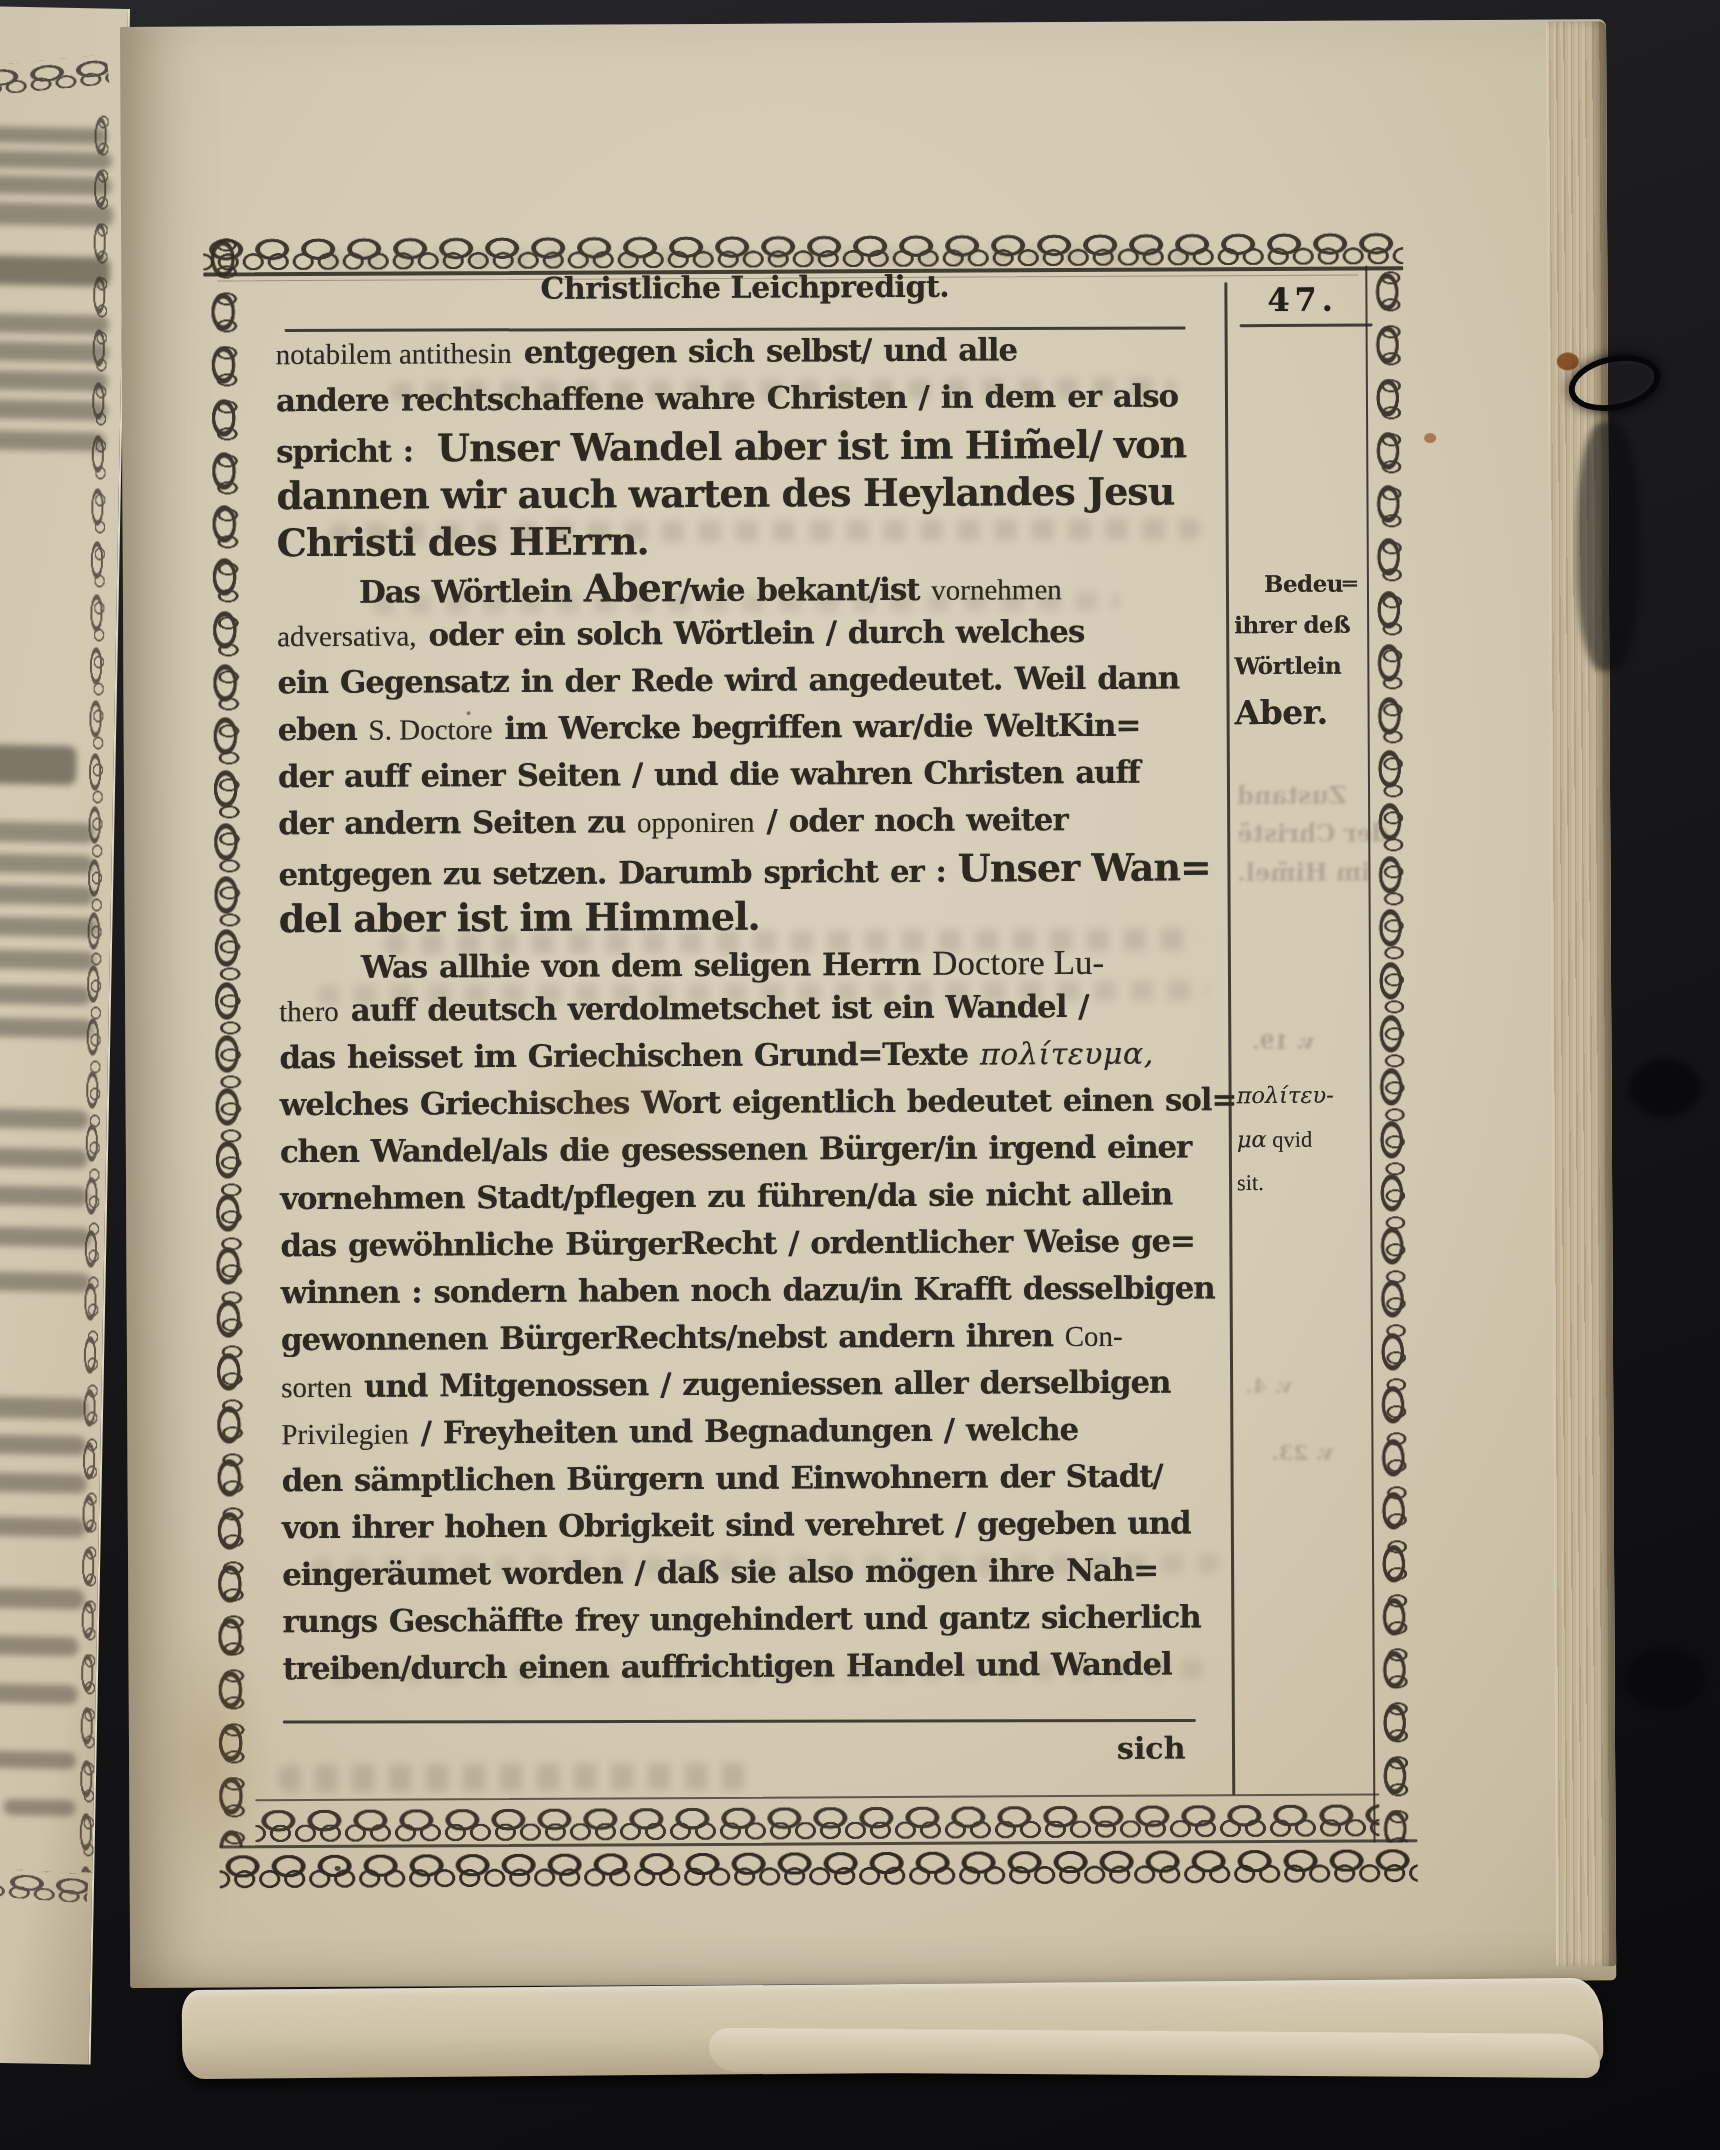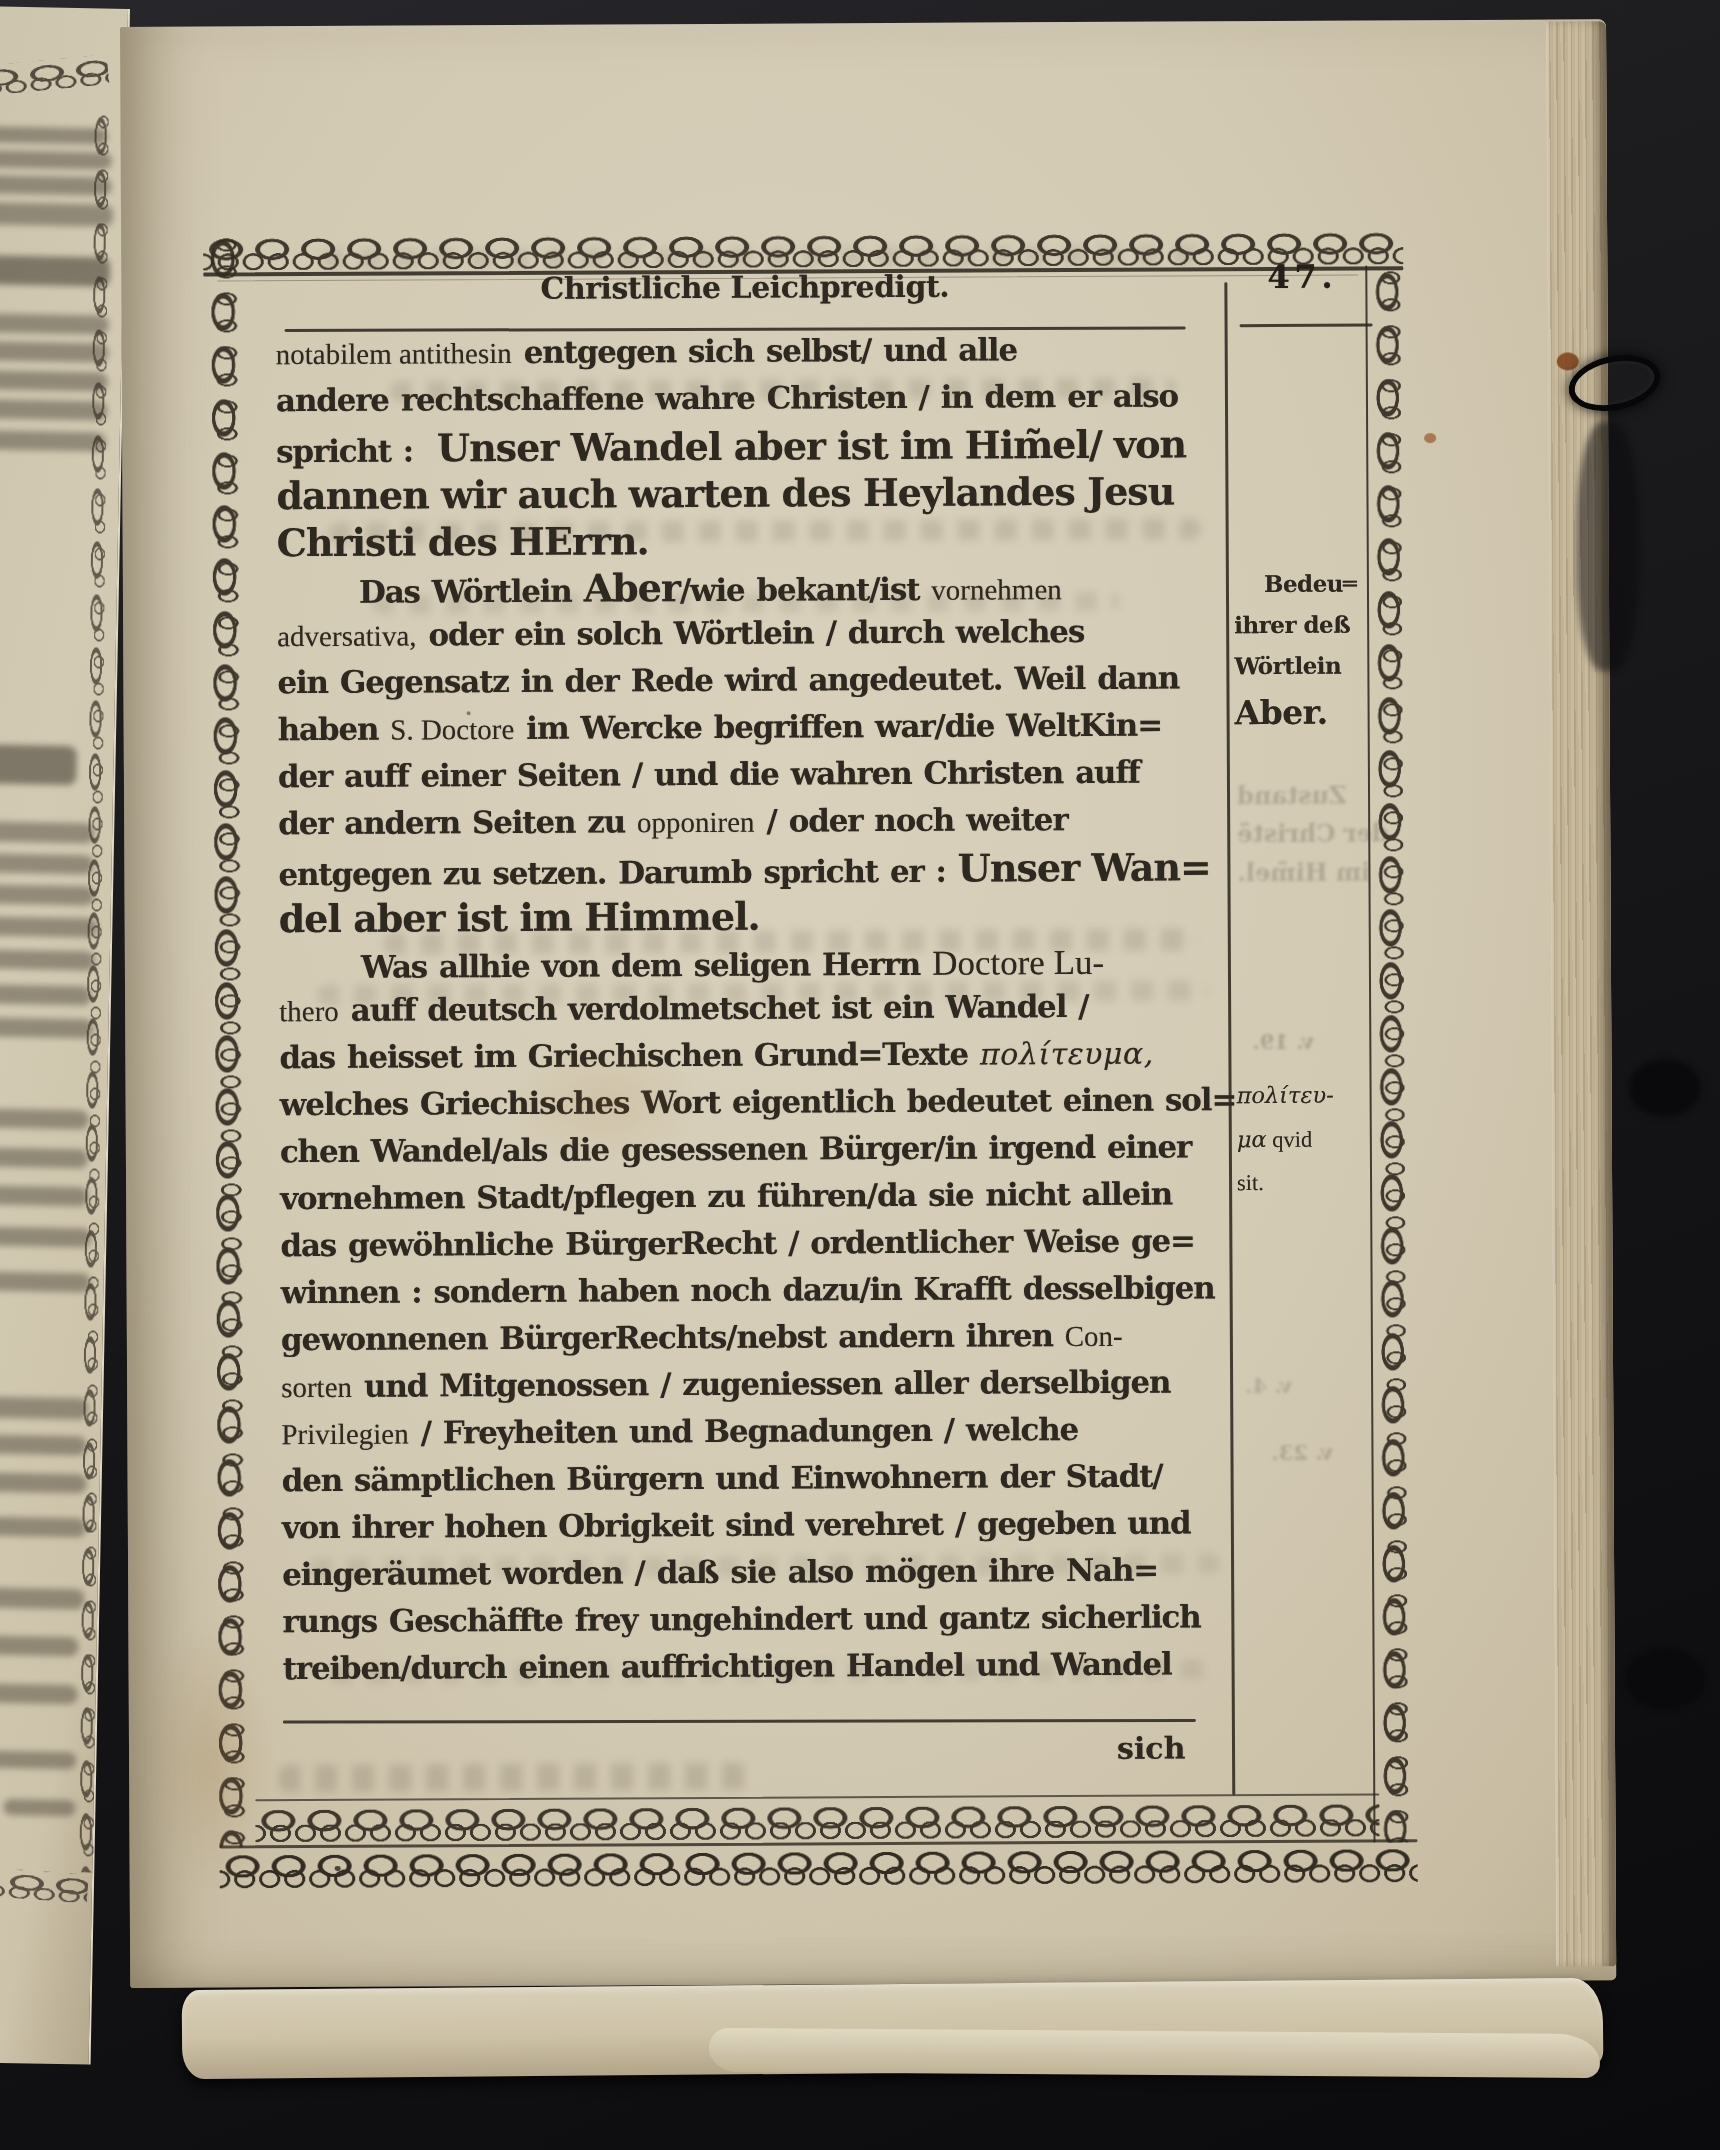--- a/index.html
+++ b/index.html
@@ -32,21 +32,21 @@
   .chain-v{background-image:
      radial-gradient(ellipse 36% 44% at 48% 50%,rgba(43,37,29,0) 55%,#332c22 59%,#332c22 78%,rgba(43,37,29,0) 82%),
      radial-gradient(ellipse 30% 28% at 52% 50%,rgba(43,37,29,0) 58%,#332c22 64%,#332c22 82%,rgba(43,37,29,0) 86%);
      background-size:100% 53px,100% 27px;background-position:0 0,1.9px 26px;}
   .orn{position:absolute;opacity:.92;}
   .prule{position:absolute;background:#2e2920;opacity:.88;border-radius:1.4px;}
   
   #running-header{position:absolute;left:154px;width:939px;top:249px;text-align:center;
     font:700 30px/1 "DejaVu Serif",serif;color:#2d2820;letter-spacing:-0.5px;
     text-shadow:0 0 1px rgba(45,40,32,.5);}
-  #page-number{position:absolute;left:1146px;top:240px;font:700 32px/1 "DejaVu Serif",serif;
+  #page-number{position:absolute;left:1146px;top:263px;font:700 32px/1 "DejaVu Serif",serif;
     color:#242019;letter-spacing:4.8px;text-shadow:0 0 1px rgba(36,32,25,.6);}
   
   #text-column{position:absolute;left:154px;top:312px;width:942px;}
   .line{position:absolute;left:0;white-space:pre;color:#2d2820;
     text-shadow:0 0 1px rgba(45,40,32,.45);}
   .line.indent{padding-left:82px;}
   .seg-n  {font:700 31px/1 "DejaVu Serif",serif;letter-spacing:-1.2px;word-spacing:2.4px;}
   .seg-em {font:700 38px/0.9 "DejaVu Serif",serif;letter-spacing:-1px;}
   .seg-la {font:400 29px/1 "Liberation Serif",serif;letter-spacing:0;}
   .seg-laem{font:400 35px/1 "Liberation Serif",serif;}
@@ -140,21 +140,21 @@
 
     <div id="text-column">
         <div class="line" style="top: 0px;"><span class="seg-la">notabilem antithesin</span><span class="seg-n"> entgegen sich selbst/ und alle</span></div>
         <div class="line" style="top: 47px;"><span class="seg-n">andere rechtschaffene wahre Christen / in dem er also</span></div>
         <div class="line" style="top: 94px;"><span class="seg-n">spricht :  </span><span class="seg-em">Unser Wandel aber ist im Him̃el/ von</span></div>
         <div class="line" style="top: 141px;"><span class="seg-em">dannen wir auch warten des Heylandes Jesu</span></div>
         <div class="line" style="top: 188px;"><span class="seg-em">Christi des HErrn.</span></div>
         <div class="line indent" style="top: 235px;"><span class="seg-n">Das Wörtlein </span><span class="seg-em">Aber</span><span class="seg-n">/wie bekant/ist </span><span class="seg-la">vornehmen</span></div>
         <div class="line" style="top: 282px;"><span class="seg-la">adversativa,</span><span class="seg-n"> oder ein solch Wörtlein / durch welches</span></div>
         <div class="line" style="top: 329px;"><span class="seg-n">ein Gegensatz in der Rede wird angedeutet. Weil dann</span></div>
-        <div class="line" style="top: 376px;"><span class="seg-n">haben </span><span class="seg-la">S. Doctore</span><span class="seg-n"> im Wercke begriffen war/die WeltKin=</span></div>
+        <div class="line" style="top: 376px;"><span class="seg-n">eben </span><span class="seg-la">S. Doctore</span><span class="seg-n"> im Wercke begriffen war/die WeltKin=</span></div>
         <div class="line" style="top: 423px;"><span class="seg-n">der auff einer Seiten / und die wahren Christen auff</span></div>
         <div class="line" style="top: 470px;"><span class="seg-n">der andern Seiten zu </span><span class="seg-la">opponiren</span><span class="seg-n"> / oder noch weiter</span></div>
         <div class="line" style="top: 517px;"><span class="seg-n">entgegen zu setzen. Darumb spricht er : </span><span class="seg-em">Unser Wan=</span></div>
         <div class="line" style="top: 564px;"><span class="seg-em">del aber ist im Himmel.</span></div>
         <div class="line indent" style="top: 611px;"><span class="seg-n">Was allhie von dem seligen Herrn </span><span class="seg-laem">Doctore Lu-</span></div>
         <div class="line" style="top: 657px;"><span class="seg-la">thero</span><span class="seg-n"> auff deutsch verdolmetschet ist ein Wandel /</span></div>
         <div class="line" style="top: 704px;"><span class="seg-n">das heisset im Griechischen Grund=Texte </span><span class="seg-gr">πολίτευμα,</span></div>
         <div class="line" style="top: 751px;"><span class="seg-n">welches Griechisches Wort eigentlich bedeutet einen sol=</span></div>
         <div class="line" style="top: 798px;"><span class="seg-n">chen Wandel/als die gesessenen Bürger/in irgend einer</span></div>
         <div class="line" style="top: 845px;"><span class="seg-n">vornehmen Stadt/pflegen zu führen/da sie nicht allein</span></div>

